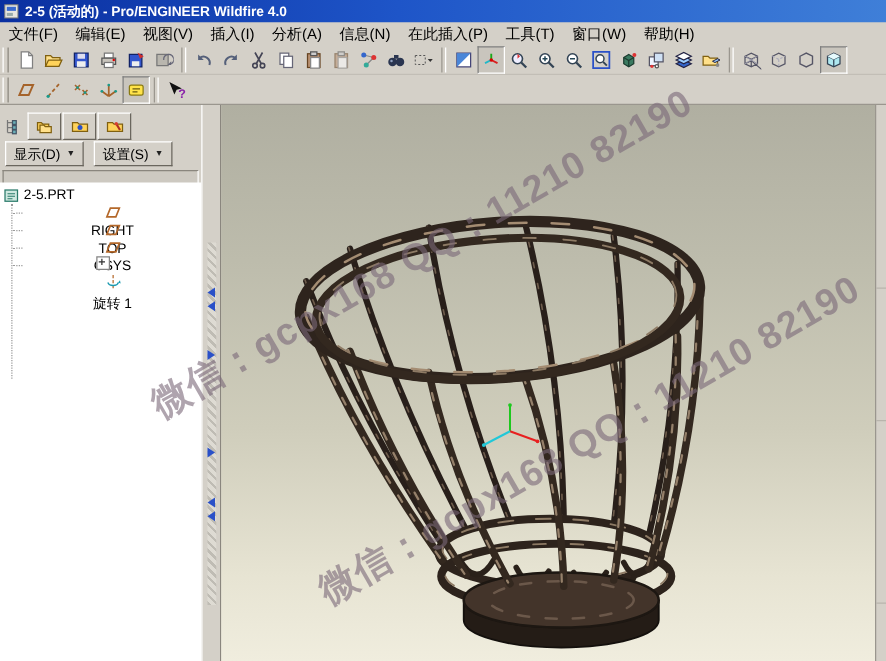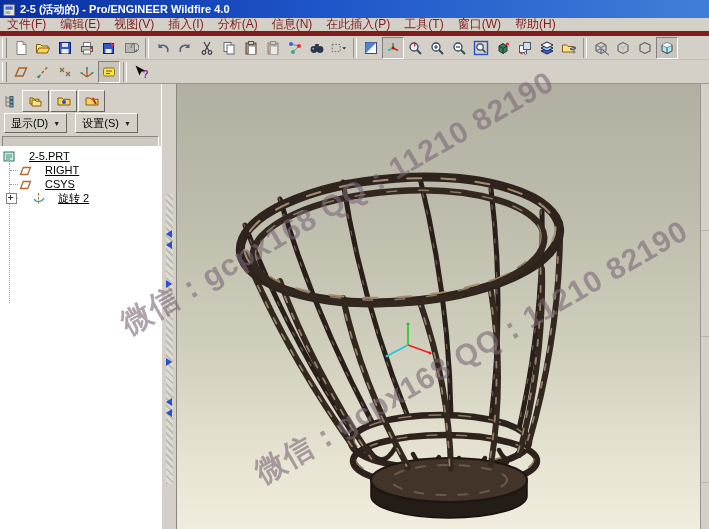--- a/index.html
+++ b/index.html
@@ -6,21 +6,21 @@
     font-family:"Liberation Sans",sans-serif;background:#d4d0c8;position:relative;}
   .window{position:absolute;inset:0;}
   
   .titlebar{position:absolute;left:0;top:0;width:709px;height:18px;
     background:linear-gradient(90deg,#0a2fa0 0%,#1e55c8 45%,#3f7fd8 100%);
     display:flex;align-items:center;padding-left:3px;box-sizing:border-box;}
   .titlebar .ttext{color:#fff;font-size:11px;font-weight:bold;margin-left:4px;white-space:nowrap;}
   .appico{width:13px;height:13px;display:inline-block;}
   
   .menubar{position:absolute;left:0;top:18px;width:709px;height:20px;background:#d4d0c8;
-    display:flex;align-items:center;font-size:12px;color:#7f1d1d;border-bottom:7px solid #7f1d1d;box-sizing:border-box;}
+    display:flex;align-items:center;font-size:12px;color:#000000;border-bottom:1px solid #7f1d1d;box-sizing:border-box;}
   .mitem{padding:1px 7px;white-space:nowrap;}
   
   .toolbar{position:absolute;left:0;width:709px;background:#d4d0c8;display:flex;align-items:center;box-sizing:border-box;}
   .tb1{top:36px;height:24px;border-bottom:1px solid #c2beb6;}
   .tb2{top:60px;height:24px;border-bottom:1px solid #9a968e;}
   .tbtn{width:22px;height:22px;display:flex;align-items:center;justify-content:center;
     border:1px solid transparent;box-sizing:border-box;flex:0 0 auto;}
   .tbtn.pressed{border-color:#808080 #fff #fff #808080;background:#c9c5bd;}
   .tbtn svg{width:16px;height:16px;}
   .tsep{width:2px;height:20px;border-left:1px solid #9a968e;border-right:1px solid #fff;margin:0 3px;flex:0 0 auto;}
@@ -34,22 +34,22 @@
     border:1px solid;border-color:#fff #6a665e #6a665e #fff;box-sizing:border-box;}
   .navtab.small{width:20px;border-color:transparent;}
   .navtab svg{width:16px;height:16px;}
   .navbtns{height:22px;display:flex;align-items:center;gap:8px;padding-left:4px;}
   .dropbtn{height:18px;padding:0 6px;font-size:11px;background:#d4d0c8;display:flex;align-items:center;gap:4px;
     border:1px solid;border-color:#fff #6a665e #6a665e #fff;}
   .treeheader{height:12px;margin:2px 2px 0 2px;background:#cdc9c1;
     border:1px solid;border-color:#8a867e #fff #fff #8a867e;}
   .tree{position:absolute;left:0;top:62px;bottom:0;right:0;background:#fff;font-size:11px;color:#000;
     padding:3px 0 0 3px;overflow:hidden;}
-  .trow{display:flex;align-items:center;height:14px;gap:13px;white-space:nowrap;position:relative;text-decoration:underline;}
-  .trow.child{padding-left:16px;}
+  .trow{display:flex;align-items:center;height:14px;gap:3px;white-space:nowrap;position:relative;}
+  .trow.child{padding-left:16px;flex-direction:column;}
   .trow.child::before{content:"";position:absolute;left:7px;top:7px;width:8px;border-top:1px dotted #9a9a9a;}
   .treeline{position:absolute;left:9px;top:17px;height:140px;border-left:1px dotted #9a9a9a;}
   .ticon{width:13px;height:13px;display:inline-flex;flex:0 0 auto;}
   .ticon svg{width:13px;height:13px;}
   .expander{width:9px;height:9px;border:1px solid #848484;background:#fff;position:relative;flex:0 0 auto;margin-left:-13px;margin-right:2px;}
   .expander::before{content:"";position:absolute;left:1px;top:3px;width:5px;height:1px;background:#333;}
   .expander::after{content:"";position:absolute;left:3px;top:1px;width:1px;height:5px;background:#333;}
   
   .sash{width:16px;height:445px;background:#d4d0c8;position:relative;border-left:1px solid #fff;border-right:1px solid #8a867e;box-sizing:border-box;}
   .hatch{position:absolute;left:4px;top:110px;width:7px;height:290px;
@@ -410,32 +410,40 @@
               </svg>
             </span>
           <span class="tlabel">RIGHT</span>
         </div>
         <div class="trow child">
           <span class="ticon">
               <svg viewBox="0 0 13 13">
                 <path d="M1.5 10.5l2.8-7h7.2l-2.8 7z" fill="none" stroke="#b4682a" stroke-width="1.3"></path>
               </svg>
             </span>
+          <span class="tlabel">TOP</span>
+        </div>
+        <div class="trow child">
+          <span class="ticon">
+              <svg viewBox="0 0 13 13">
+                <path d="M1.5 10.5l2.8-7h7.2l-2.8 7z" fill="none" stroke="#b4682a" stroke-width="1.3"></path>
+              </svg>
+            </span>
           <span class="tlabel">CSYS</span>
         </div>
         <div class="trow child">
           <span class="expander"></span>
           <span class="ticon">
               <svg viewBox="0 0 13 13">
                 <path d="M6.5 1v11" stroke="#b4682a" stroke-width="1" stroke-dasharray="2.5 1.5"></path>
                 <path d="M2.5 7a4 2.4 0 1 0 8 0" fill="none" stroke="#1a9ab0" stroke-width="1.3"></path>
                 <path d="M10.5 7l1.5-1.8.5 2.6z" fill="#1a9ab0"></path>
               </svg>
             </span>
-          <span class="tlabel">旋转 2</span>
+          <span class="tlabel">旋转 1</span>
         </div>
       </div>
     </div>
 
     <div class="sash">
       <span class="hatch"></span>
       <span class="chev l" style="top:146px"></span>
       <span class="chev l" style="top:157px"></span>
       <span class="chev r" style="top:196px"></span>
       <span class="chev r" style="top:274px"></span>

